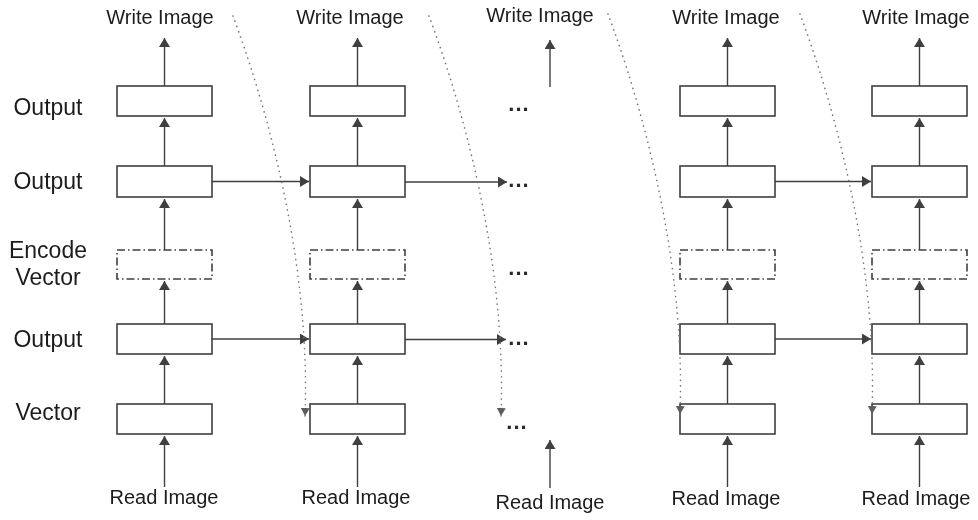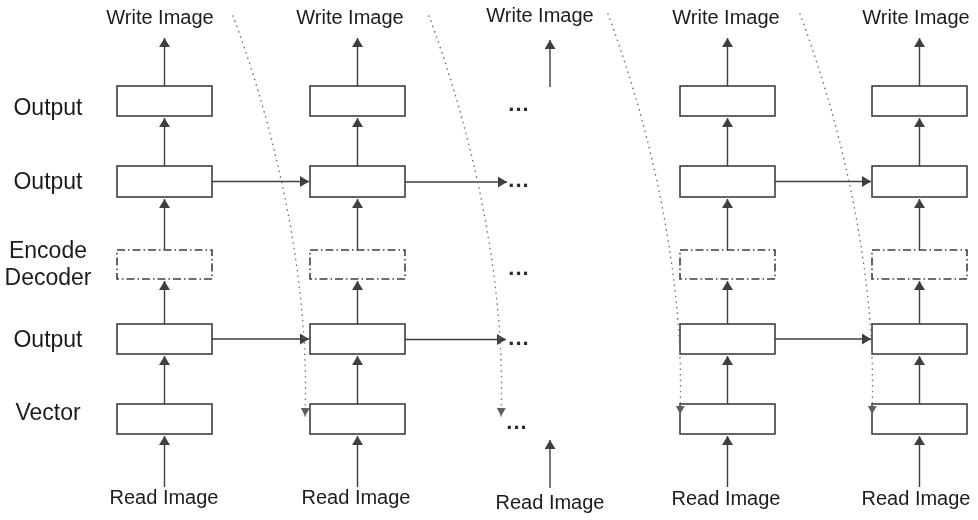--- a/index.html
+++ b/index.html
@@ -154,21 +154,21 @@
   <div class="lbl io-lbl w5">Write Image</div>
 
   <div class="lbl io-lbl r1">Read Image</div>
   <div class="lbl io-lbl r2">Read Image</div>
   <div class="lbl io-lbl r3">Read Image</div>
   <div class="lbl io-lbl r4">Read Image</div>
   <div class="lbl io-lbl r5">Read Image</div>
 
   <div class="lbl row-lbl rl-output">Output</div>
   <div class="lbl row-lbl rl-decoder">Output</div>
-  <div class="lbl row-lbl wrap rl-encvec">Encode Decoder</div>
+  <div class="lbl row-lbl wrap rl-encvec">Encode Vector</div>
   <div class="lbl row-lbl rl-encoder">Output</div>
   <div class="lbl row-lbl rl-input">Vector</div>
 
   <div class="lbl dots d-output">...</div>
   <div class="lbl dots d-decoder">...</div>
   <div class="lbl dots d-encvec">...</div>
   <div class="lbl dots d-encoder">...</div>
   <div class="lbl dots d-input">...</div>
 
 </div>

